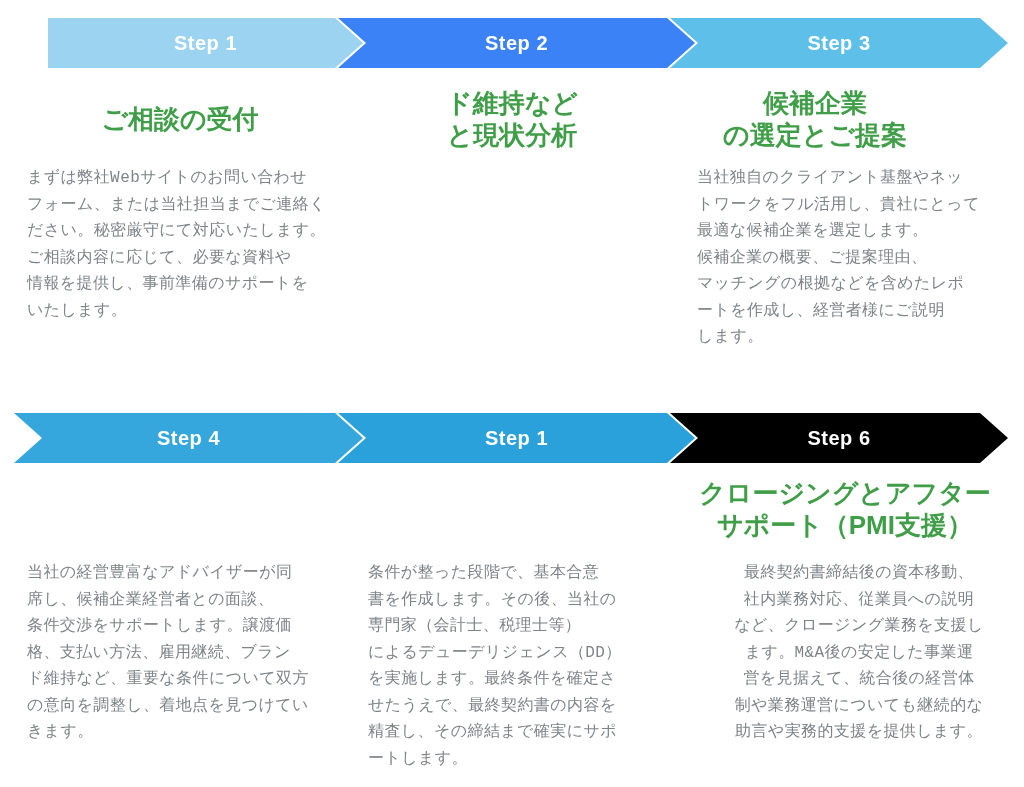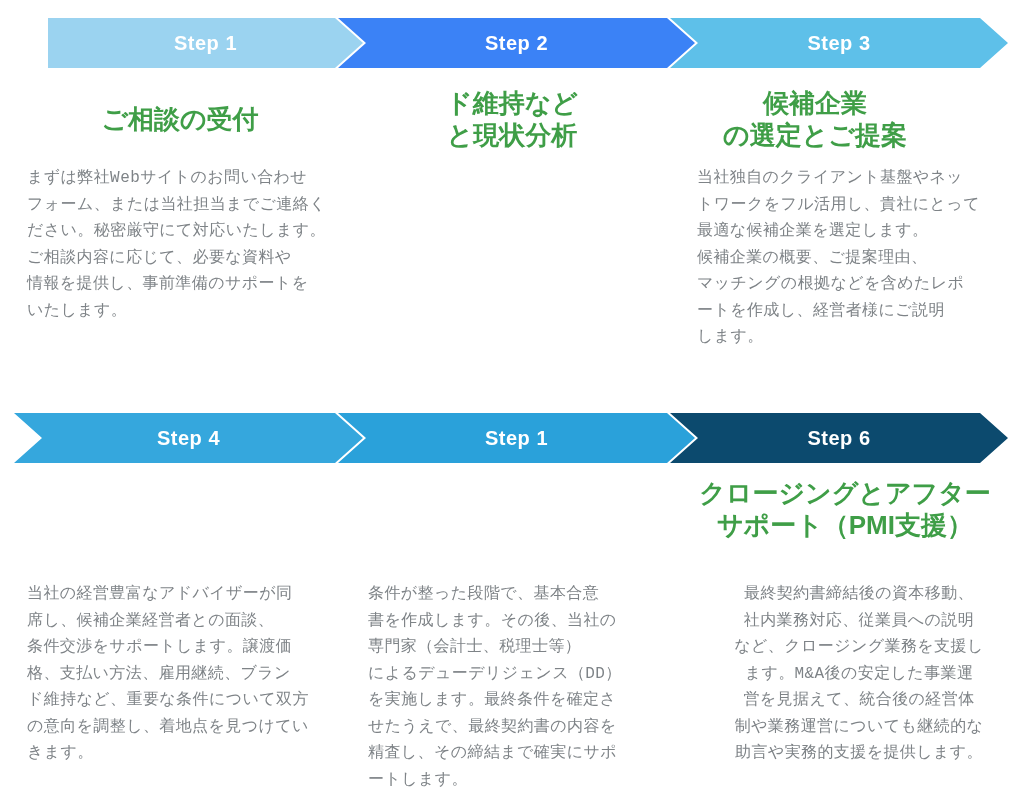--- a/index.html
+++ b/index.html
@@ -52,21 +52,21 @@
   .t6{left:690px;width:310px;}
 
   
   .desc{
     position:absolute;
     color:var(--gray,#7e8387);
     font-size:16px;line-height:26.5px;letter-spacing:0.4px;
     white-space:pre-line;text-align:left;font-family:Liberation Mono, monospace;
   }
   .drow1{top:165px;}
-  .drow2{top:560px;margin-top:21px;}
+  .drow2{top:560px;}
   .d1{left:27px;width:330px;}
   .d2{left:368px;width:325px;}
   .d3{left:697px;width:327px;}
   .d4{left:27px;width:335px;}
   .d5{left:368px;width:325px;}
   .d6{left:694px;width:330px;text-align:center;}
 </style>
 </head>
 <body style="--green: #3f9e47; --gray: #7e8387; --step-label: #ffffff; background: rgb(255, 255, 255);">
 
@@ -104,21 +104,21 @@
 ートを作成し、経営者様にご説明
 します。</div>
 
   <div class="arrow-row row2">
     <div class="seg s4" style="background: rgb(53, 167, 221);">
       <span>Step 4</span>
     </div>
     <div class="seg s5" style="background: rgb(42, 161, 218);">
       <span>Step 1</span>
     </div>
-    <div class="seg s6" style="background: #0c4a6e;">
+    <div class="seg s6" style="background: #000000;">
       <span>Step 6</span>
     </div>
   </div>
 
   <div class="title trow2 t6">クロージングとアフター
 サポート（PMI支援）</div>
 
   <div class="desc drow2 d4">当社の経営豊富なアドバイザーが同
 席し、候補企業経営者との面談、
 条件交渉をサポートします。譲渡価

